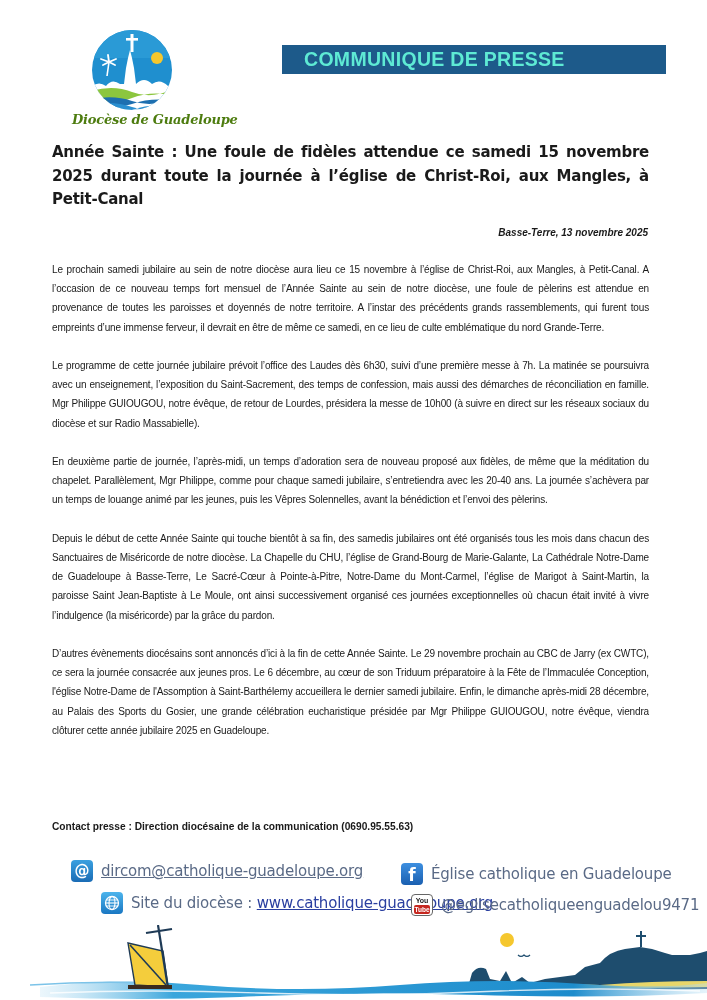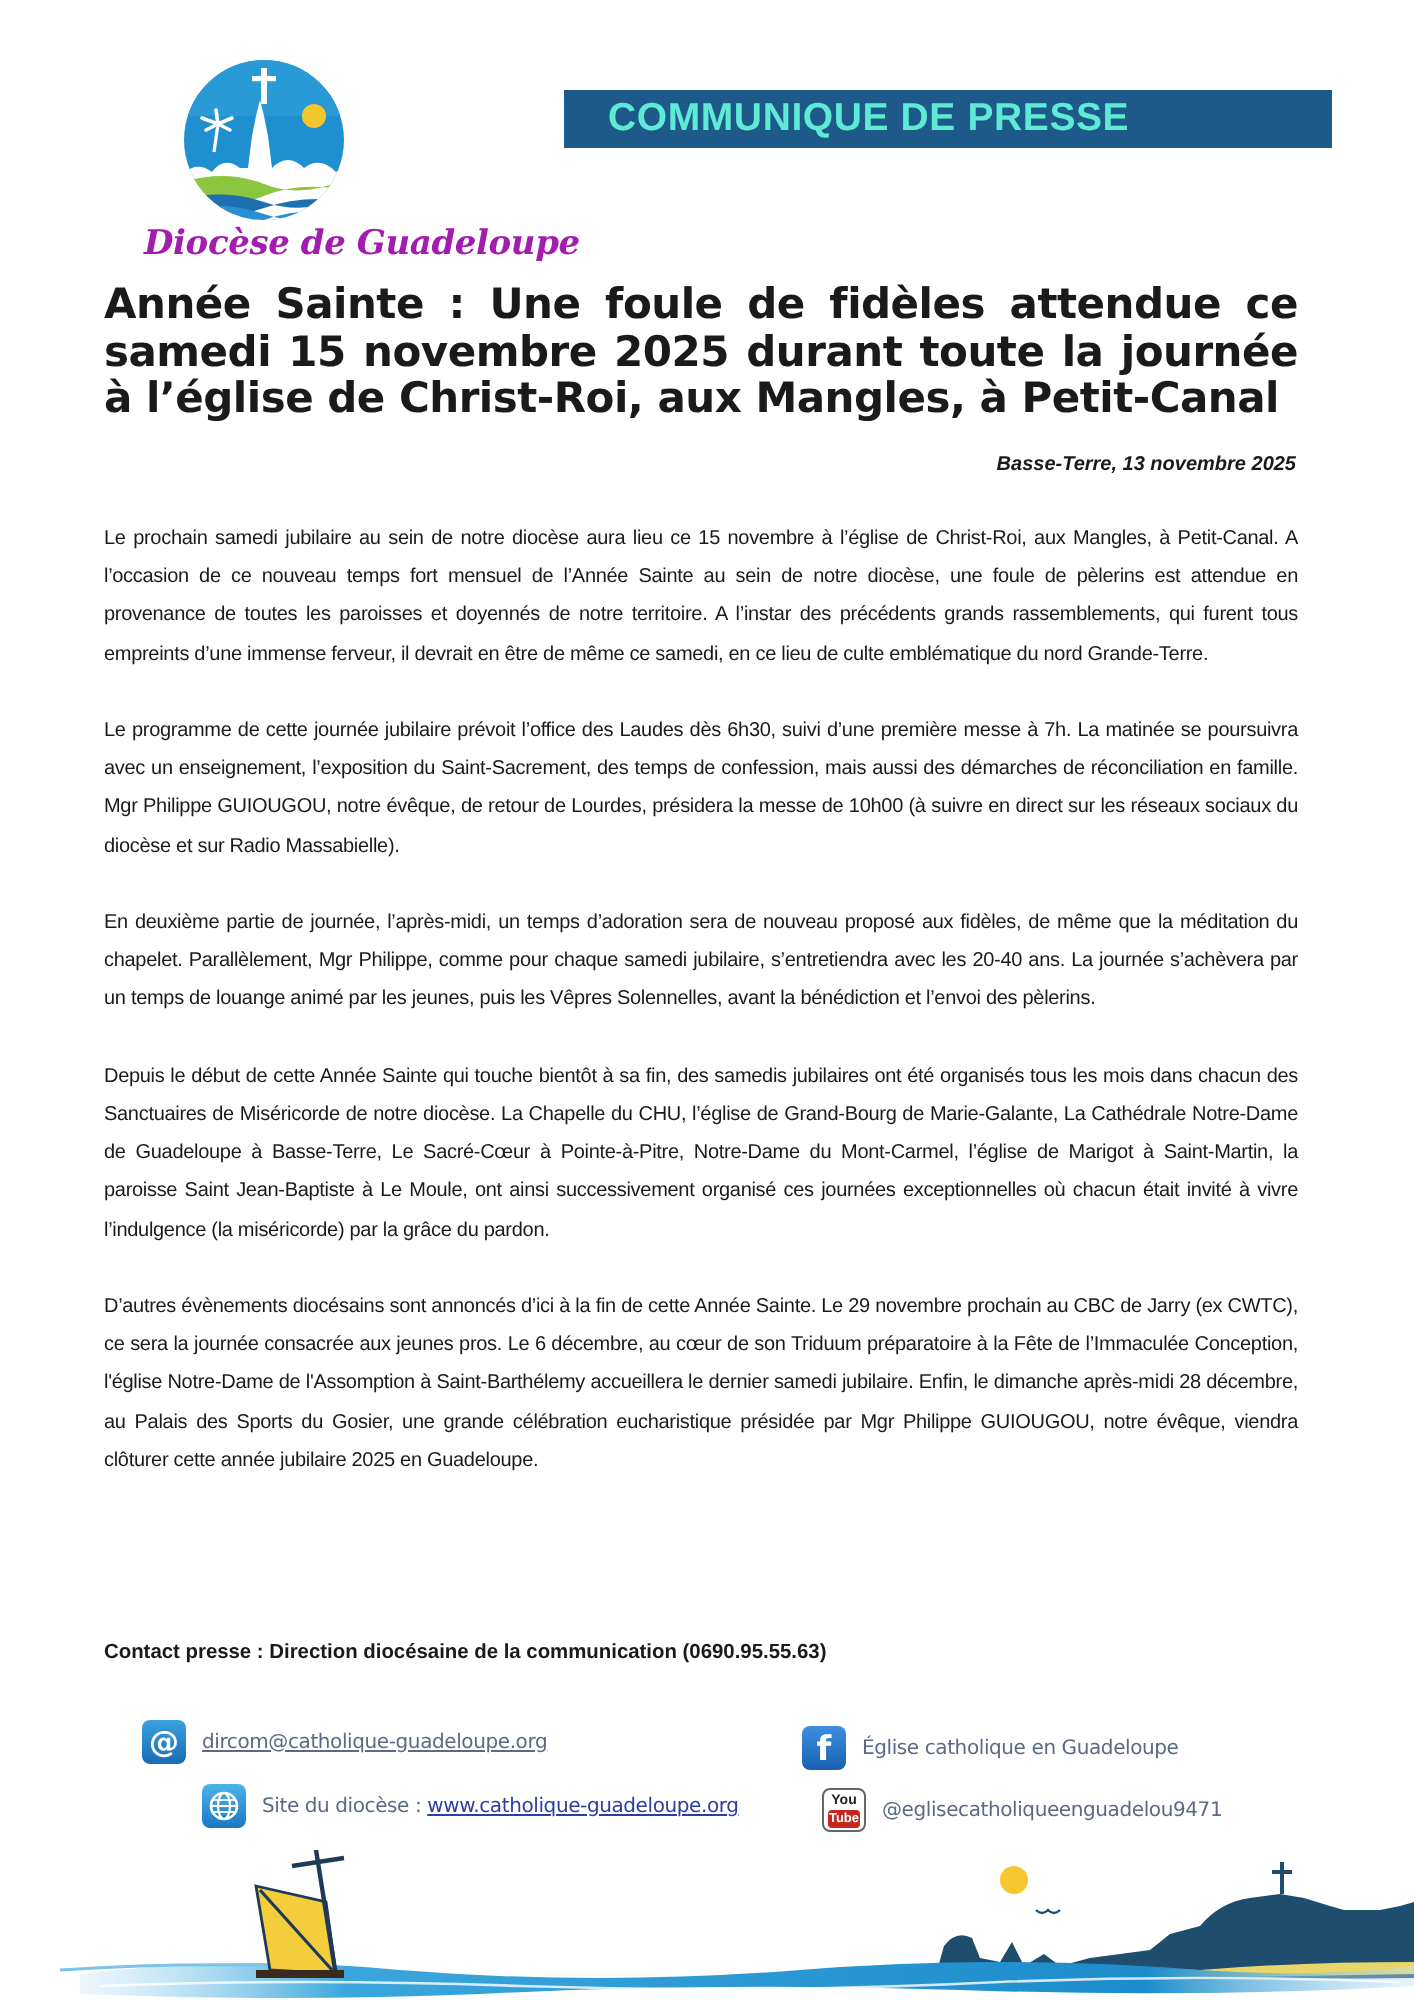--- a/index.html
+++ b/index.html
@@ -1,35 +1,35 @@
 <!DOCTYPE html>
 <html><head>
   <meta charset="utf-8">
   <style>
     html, body { margin: 0; padding: 0; background: #ffffff; }
     body { width: 707px; height: 1000px; position: relative; overflow: hidden; font-family: "Liberation Sans", sans-serif; color: #111; }
     .logo { position: absolute; left: 72px; top: 28px; width: 120px; height: 110px; }
     .logo svg { display: block; }
-    .logo-text { position: absolute; left: 0; top: 84px; width: 120px; text-align: center; font-family: "DejaVu Serif", serif; font-style: italic; font-weight: bold; font-size: 17px; color: #a21caf; letter-spacing: -0.2px; white-space: nowrap; }
+    .logo-text { position: absolute; left: 0; top: 84px; width: 120px; text-align: center; font-family: "DejaVu Serif", serif; font-style: italic; font-weight: bold; font-size: 13px; color: #4d7c0f; letter-spacing: -0.2px; white-space: nowrap; }
     .banner { position: absolute; left: 282px; top: 45px; width: 384px; height: 29px; background: #1d5a8a; color: #5eead4; }
     .banner span { position: absolute; left: 22px; top: 3px; font-family: "Liberation Sans", sans-serif; font-weight: bold; font-size: 19.5px; letter-spacing: 0.3px; white-space: nowrap; }
-    .title { position: absolute; left: 52px; top: 141px; width: 597px; font-family: "DejaVu Sans", sans-serif; font-weight: bold; font-size: 21px; line-height: 23.5px; text-align: justify; color: #1a1a1a; letter-spacing: -0.25px; }
+    .title { position: absolute; left: 52px; top: 141px; width: 597px; font-family: "DejaVu Sans", sans-serif; font-weight: bold; font-size: 15px; line-height: 23.5px; text-align: justify; color: #1a1a1a; letter-spacing: -0.25px; }
     .dateline { position: absolute; right: 59px; top: 227px; font-family: "Liberation Sans", sans-serif; font-style: italic; font-weight: bold; font-size: 10px; color: #1a1a1a; }
     .body { position: absolute; left: 52px; top: 260px; width: 597px; }
     .para { font-family: "Liberation Sans", sans-serif; font-size: 10px; line-height: 19.2px; text-align: justify; margin: 0 0 19.2px 0; color: #1a1a1a; letter-spacing: -0.15px; }
     .contact { position: absolute; left: 52px; top: 821px; font-family: "Liberation Sans", sans-serif; font-weight: bold; font-size: 10.2px; color: #1a1a1a; text-align: right; }
     .contact-row { position: absolute; display: flex; align-items: center; }
     .ic { width: 22px; height: 22px; border-radius: 4px; display: flex; align-items: center; justify-content: center; color: #fff; font-size: 14px; font-weight: bold; box-sizing: border-box; }
     .ic-at { background: linear-gradient(#3aa0e0, #1a6cb5); font-family: "DejaVu Sans", sans-serif; font-size: 15px; }
     .ic-globe { background: linear-gradient(#4cb4ec, #1a77c2); }
     .ic-fb { background: linear-gradient(#3d8fe0, #1a5fb0); font-family: "DejaVu Sans", sans-serif; font-size: 17px; align-items: flex-end; padding-bottom: 0; }
     .ic-yt { background: #fff; border: 1px solid #666; flex-direction: column; padding: 1px; }
     .ic-yt .yt-top { color: #222; font-size: 7px; line-height: 8px; font-weight: bold; font-family: "Liberation Sans", sans-serif; }
     .ic-yt .yt-bot { background: #c5271f; color: #fff; font-size: 6.5px; line-height: 9px; width: 16px; text-align: center; border-radius: 2px; font-weight: bold; font-family: "Liberation Sans", sans-serif; }
-    .ct { margin-left: 8px; font-family: "DejaVu Sans", sans-serif; font-size: 10px; color: #5a6a86; white-space: nowrap; letter-spacing: -0.2px; }
+    .ct { margin-left: 8px; font-family: "DejaVu Sans", sans-serif; font-size: 15px; color: #5a6a86; white-space: nowrap; letter-spacing: -0.2px; }
     .ct a, .ct .lnk { color: #2a3fa0; text-decoration: underline; }
     .ct .lnk2 { color: #5a6a86; text-decoration: underline; }
     .footer-art { position: absolute; left: 0; top: 925px; width: 707px; height: 75px; }
   </style>
 </head>
 <body>
 
 <div class="logo">
   <svg width="120" height="84" viewBox="0 0 120 84">
     <defs>

